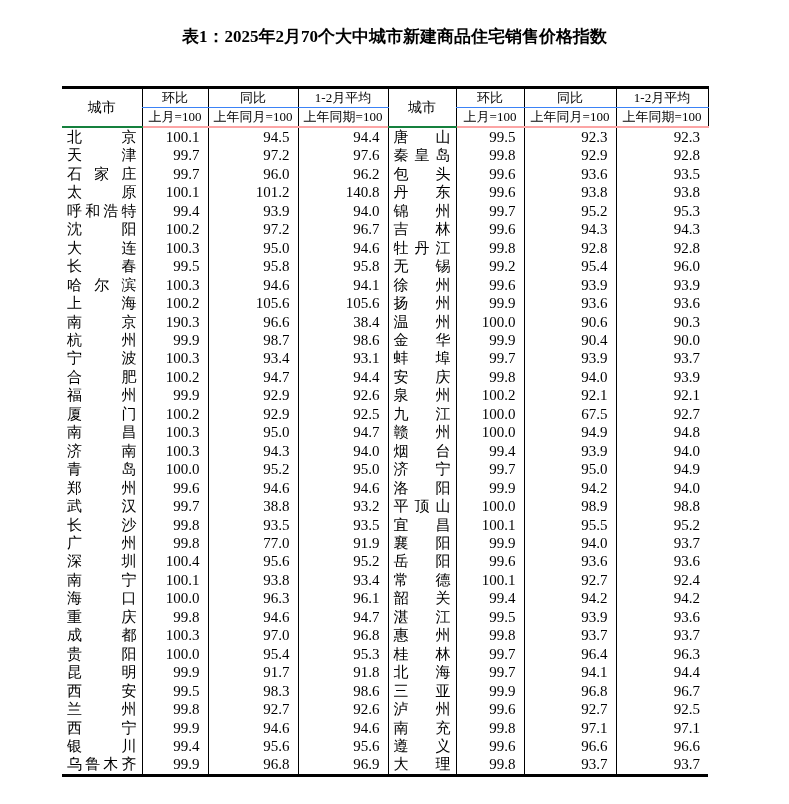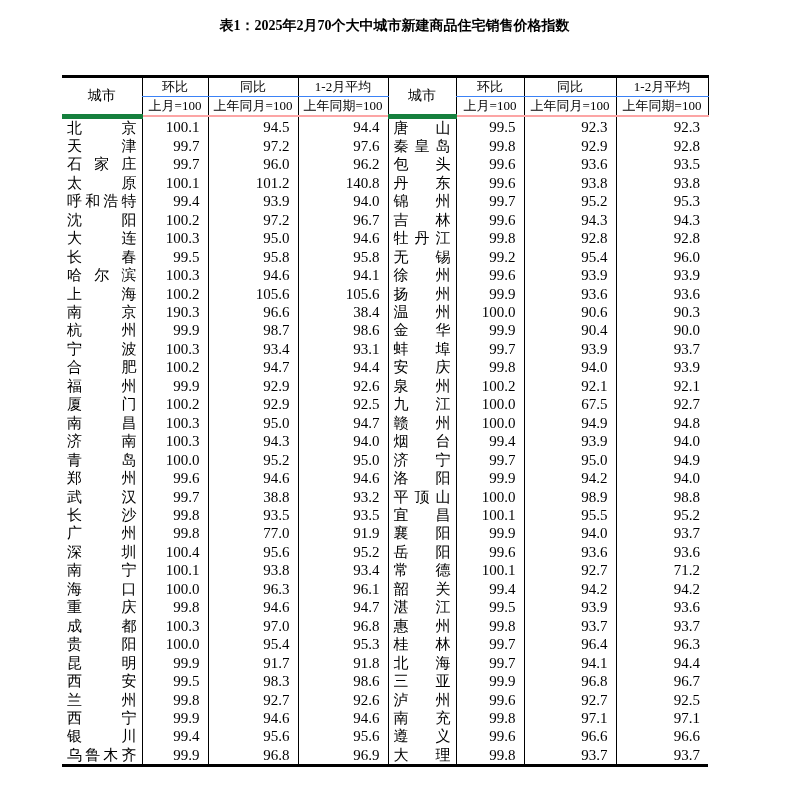--- a/index.html
+++ b/index.html
@@ -6,23 +6,23 @@
     margin: 0; padding: 0;
     background: #ffffff;
   }
   body {
     width: 789px; height: 804px;
     font-family: "Liberation Serif", "DejaVu Serif", serif;
     color: #000;
     overflow: hidden;
   }
   .title {
-    padding-top: 16px;
+    padding-top: 27px;
     text-align: center;
-    font-size: 14px;
+    font-size: 17px;
     font-weight: bold;
     line-height: 20px;
     color: #000;
   }
   table.price-table {
     border-collapse: collapse;
     table-layout: fixed;
     width: 646px;
     margin: 39px 0 0 62px;
     border-top: 3px solid #000;
@@ -42,21 +42,21 @@
     font-weight: normal;
     font-size: 13px;
     padding: 0;
     text-align: center;
     vertical-align: middle;
     border-left: 1px solid #000;
   }
   thead th.first { border-left: none; }
   thead th.grp  { height: 16px; border-bottom: 1px solid #3b82f6; }
   thead th.base { height: 15px; border-bottom: 2px solid #fca5a5; }
-  thead th.city-h { font-size: 14px; border-bottom: 5px solid #15803d; }
+  thead th.city-h { font-size: 14px; border-bottom: 2px solid #15803d; }
   thead th.hr-right { border-right: 1px solid #000; }
 
   tbody td {
     height: 18.45px;
     padding: 0;
     font-size: 15px;
     line-height: 18.45px;
     border-left: 1px solid #000;
     vertical-align: middle;
     white-space: nowrap;
@@ -609,21 +609,21 @@
         <td class="num">93.8</td>
         <td class="num">93.4</td>
         <td class="city">
           <div class="cn">
             <span>常</span>
             <span>德</span>
           </div>
         </td>
         <td class="num">100.1</td>
         <td class="num">92.7</td>
-        <td class="num">71.2</td>
+        <td class="num">92.4</td>
       </tr>
       <tr>
         <td class="city first">
           <div class="cn">
             <span>海</span>
             <span>口</span>
           </div>
         </td>
         <td class="num">100.0</td>
         <td class="num">96.3</td>

